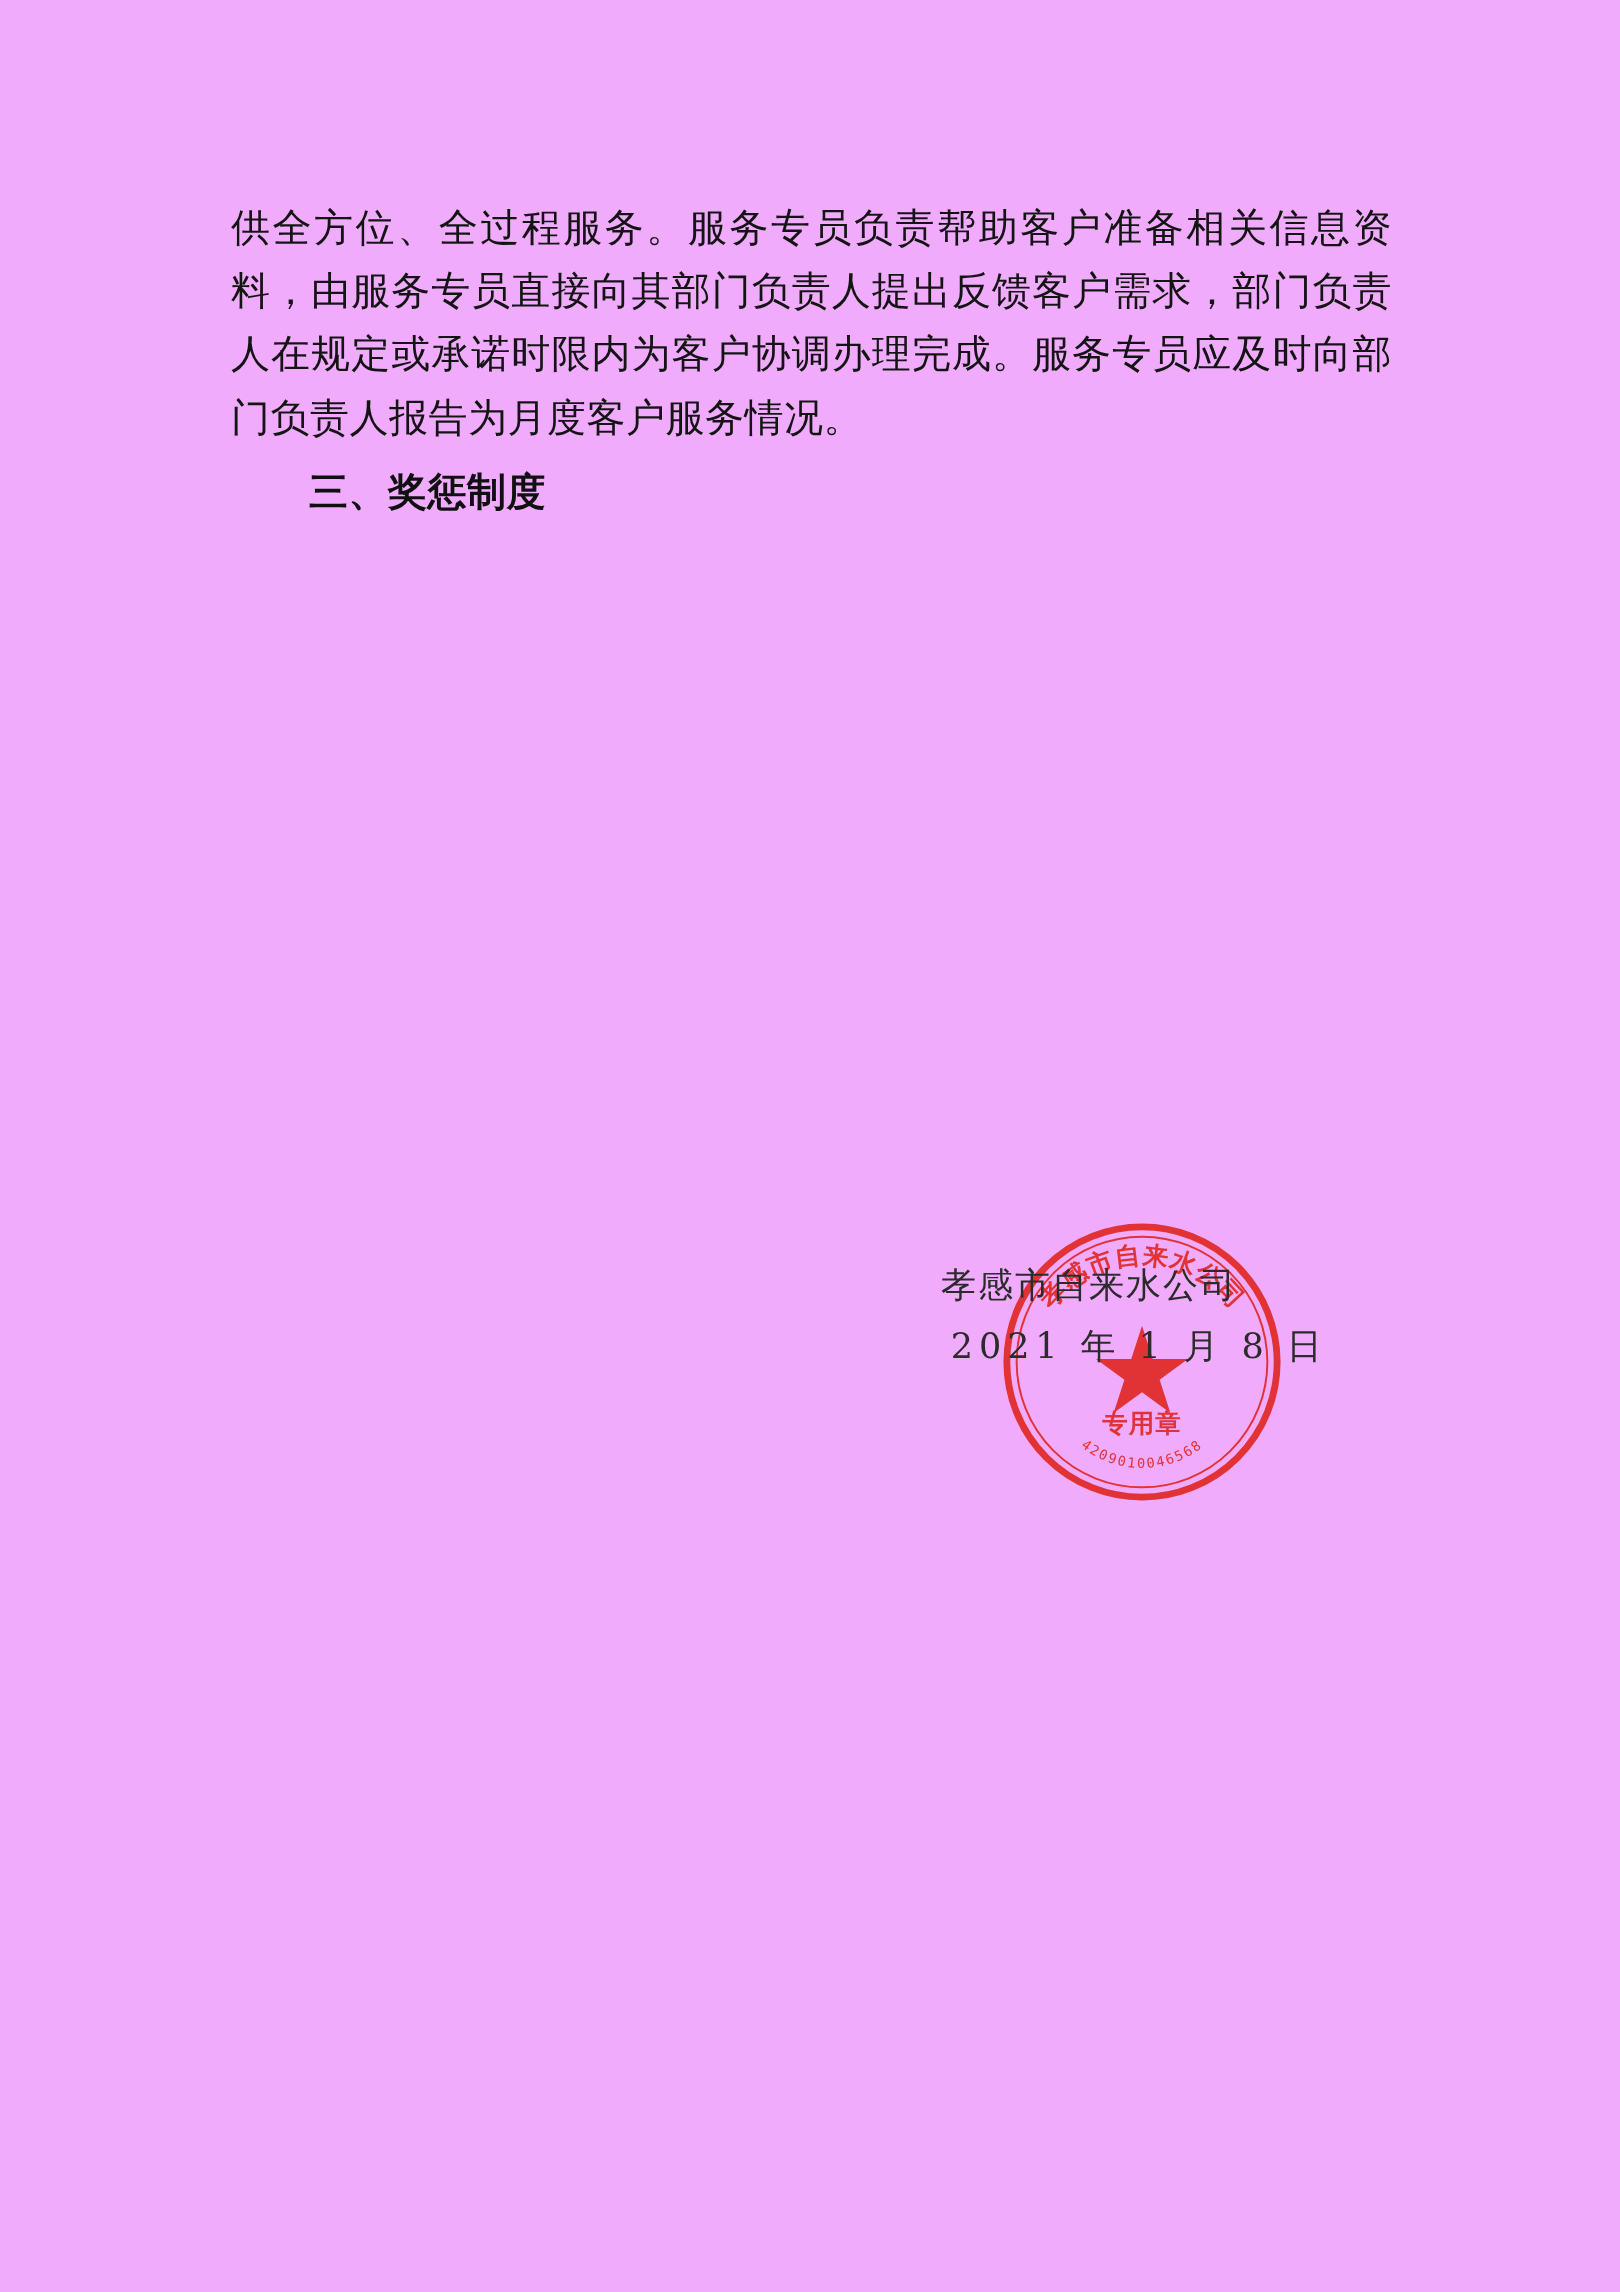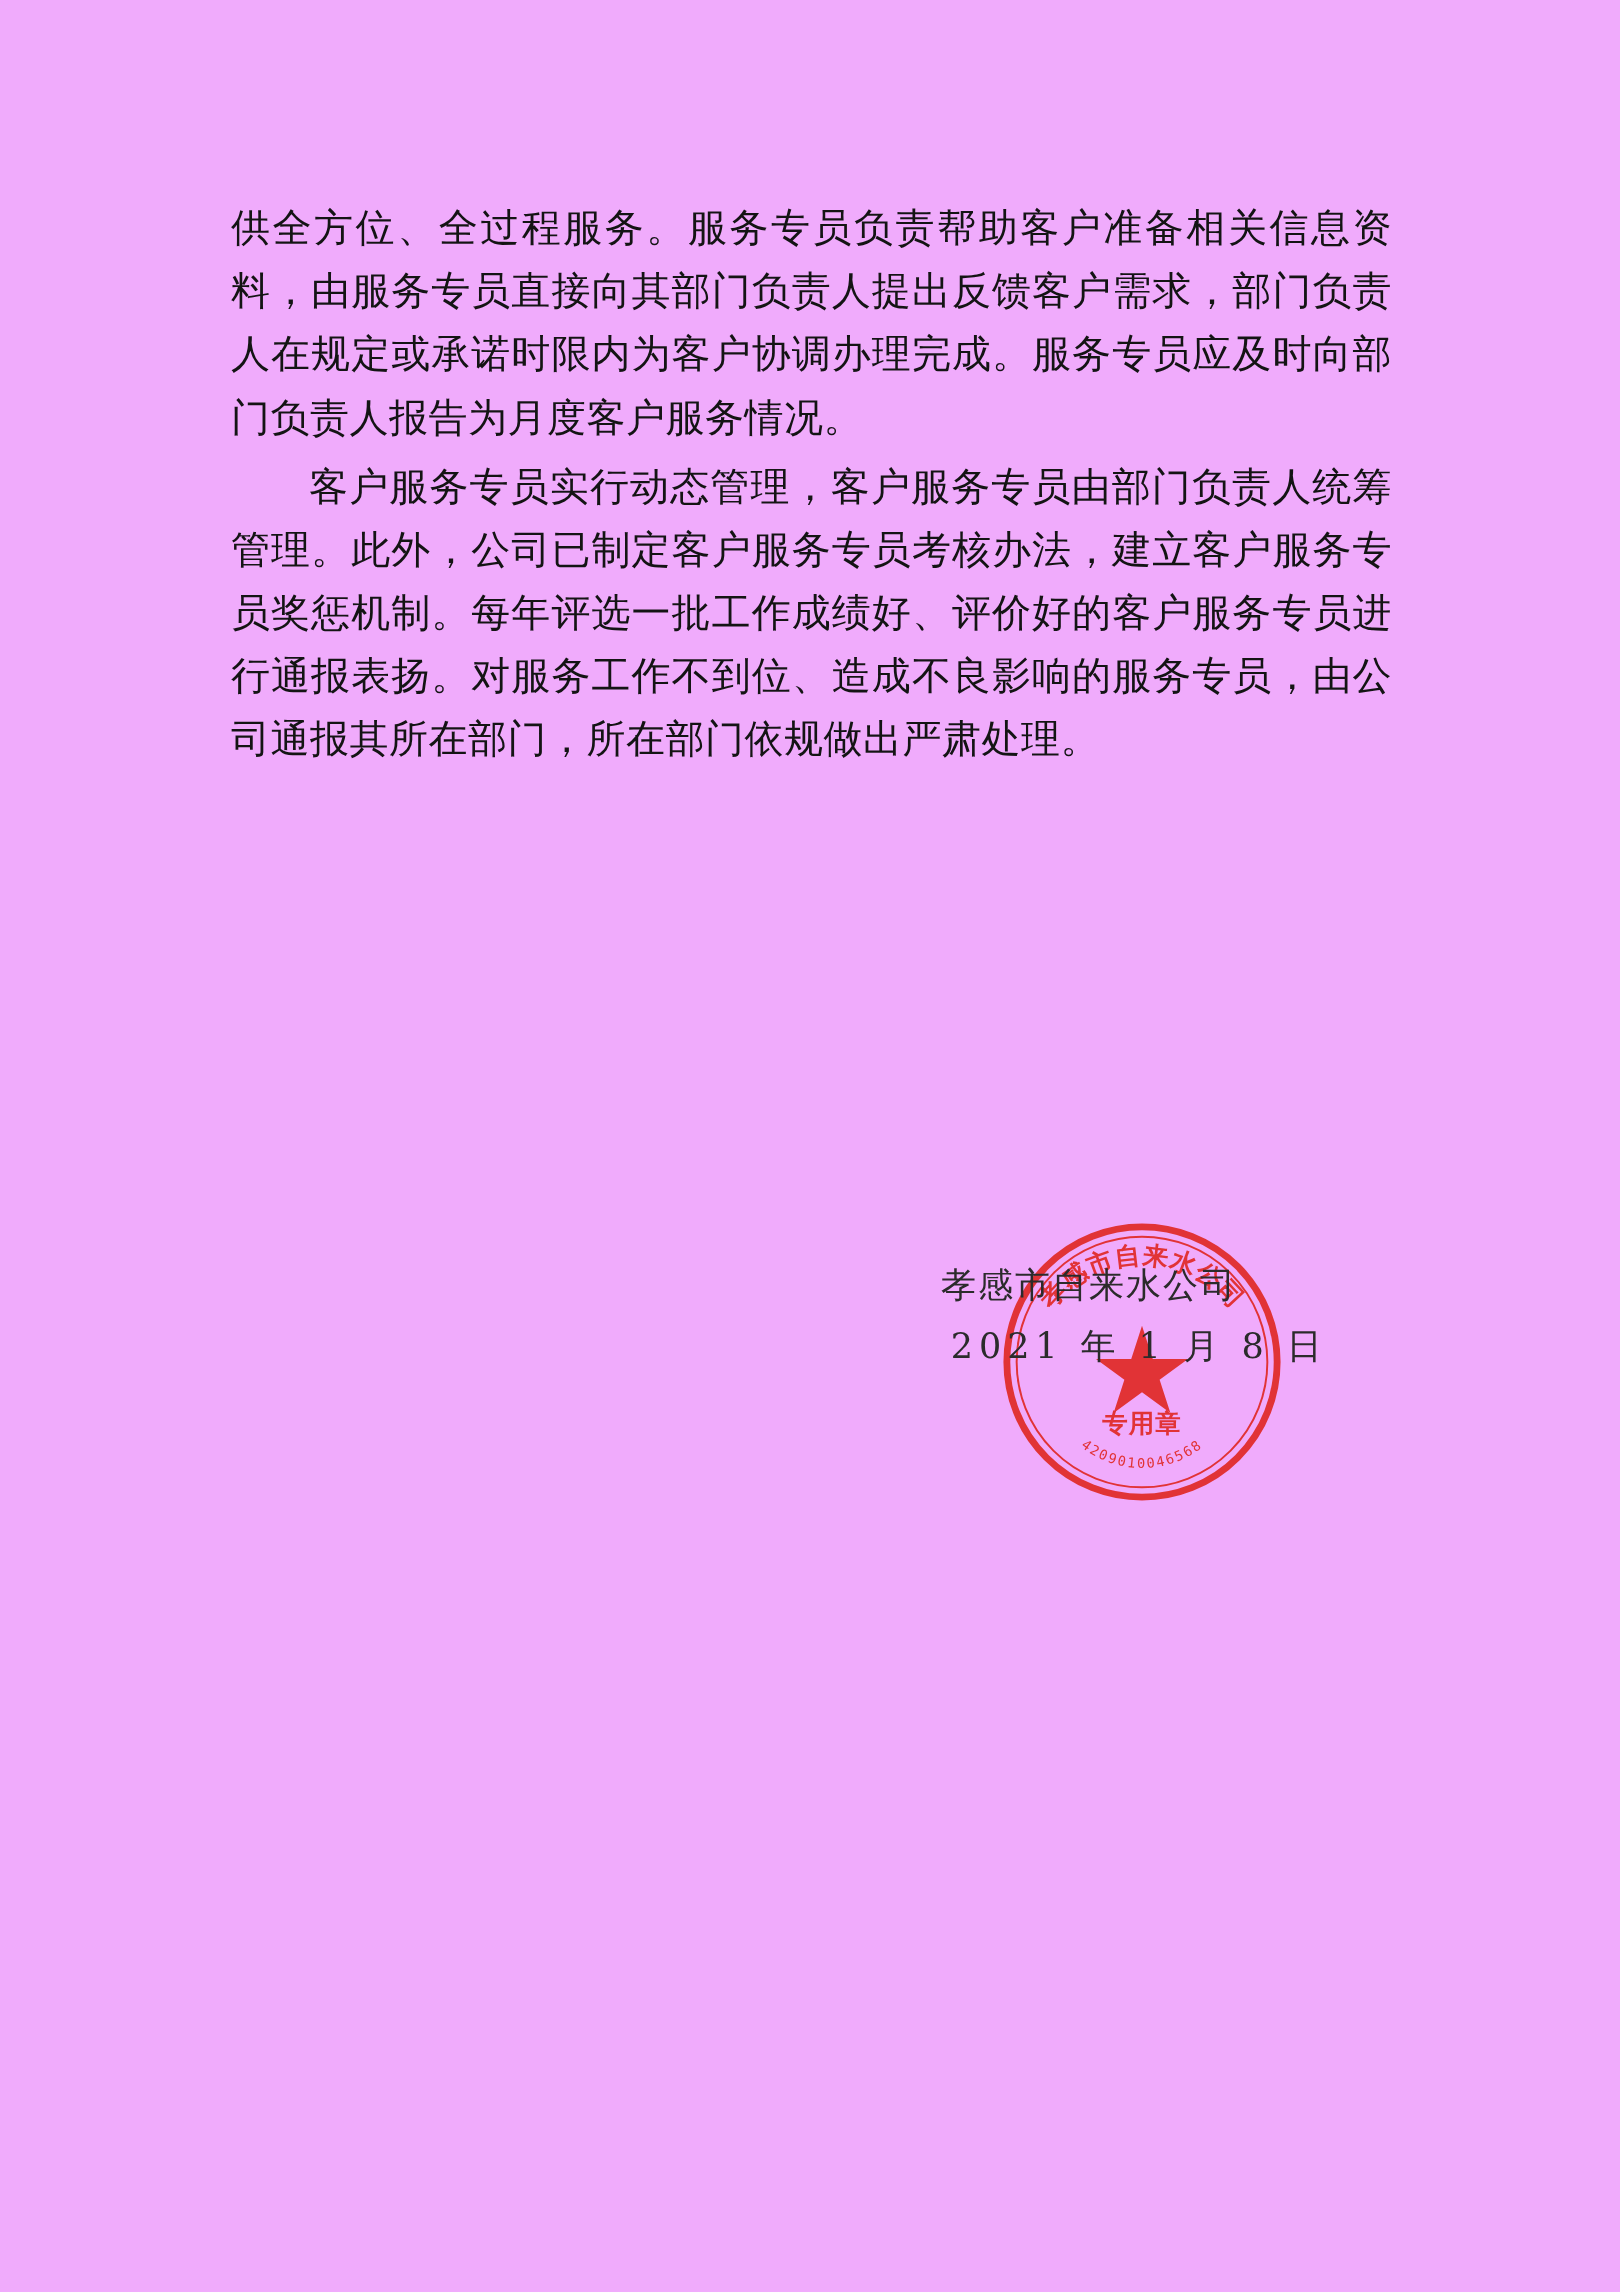--- a/index.html
+++ b/index.html
@@ -124,22 +124,22 @@
 </style>
 </head>
 <body>
 
 <div class="page">
 
   <div class="doc-body">
 
     <p class="para">供全方位、全过程服务。服务专员负责帮助客户准备相关信息资料，由服务专员直接向其部门负责人提出反馈客户需求，部门负责人在规定或承诺时限内为客户协调办理完成。服务专员应及时向部门负责人报告为月度客户服务情况。</p>
 
+    <p class="heading">三、奖惩制度</p>
 
-    <p class="para indent">客户服务专员实行动态管理，客户服务专员由部门负责人统筹管理。此外，公司已制定客户服务专员考核办法，建立客户服务专员奖惩机制。每年评选一批工作成绩好、评价好的客户服务专员进行通报表扬。对服务工作不到位、造成不良影响的服务专员，由公司通报其所在部门，所在部门依规做出严肃处理。</p>
 
   </div>
 
   <div class="seal">
     <svg width="284" height="284" viewBox="0 0 290 290" xmlns="http://www.w3.org/2000/svg">
       <circle class="seal-ring" cx="145" cy="145" r="138"></circle>
       <circle class="seal-inner-ring" cx="145" cy="145" r="128"></circle>
 
       <defs>
         <path id="arcTop" d="M 30 160 A 115 115 0 0 1 260 160"></path>

